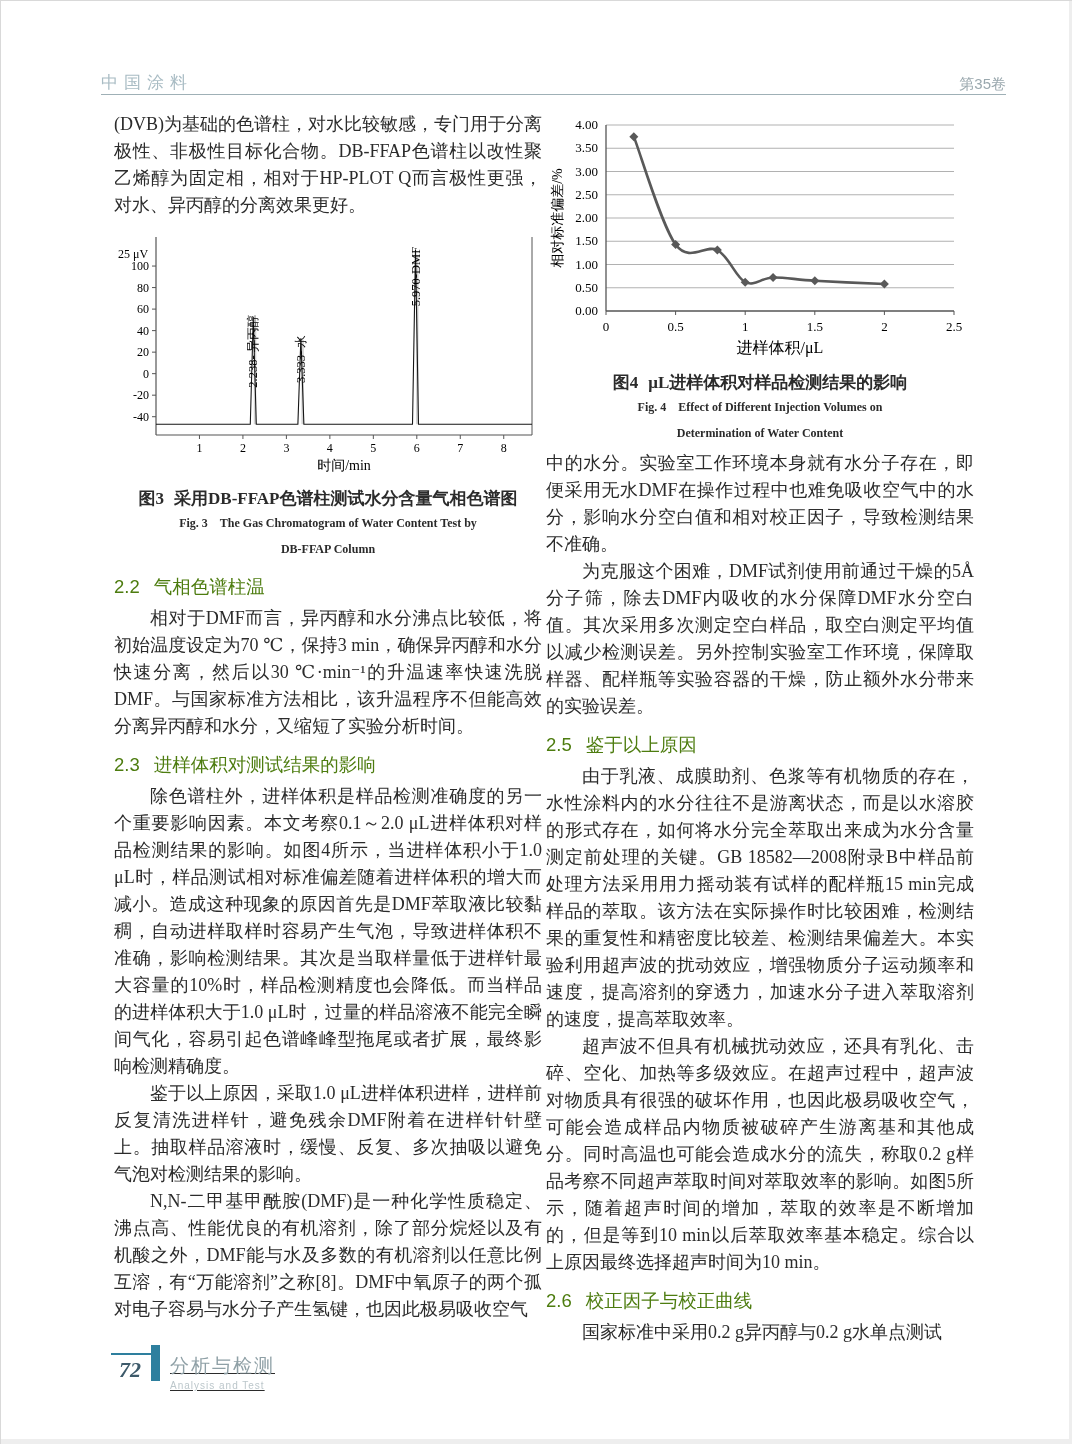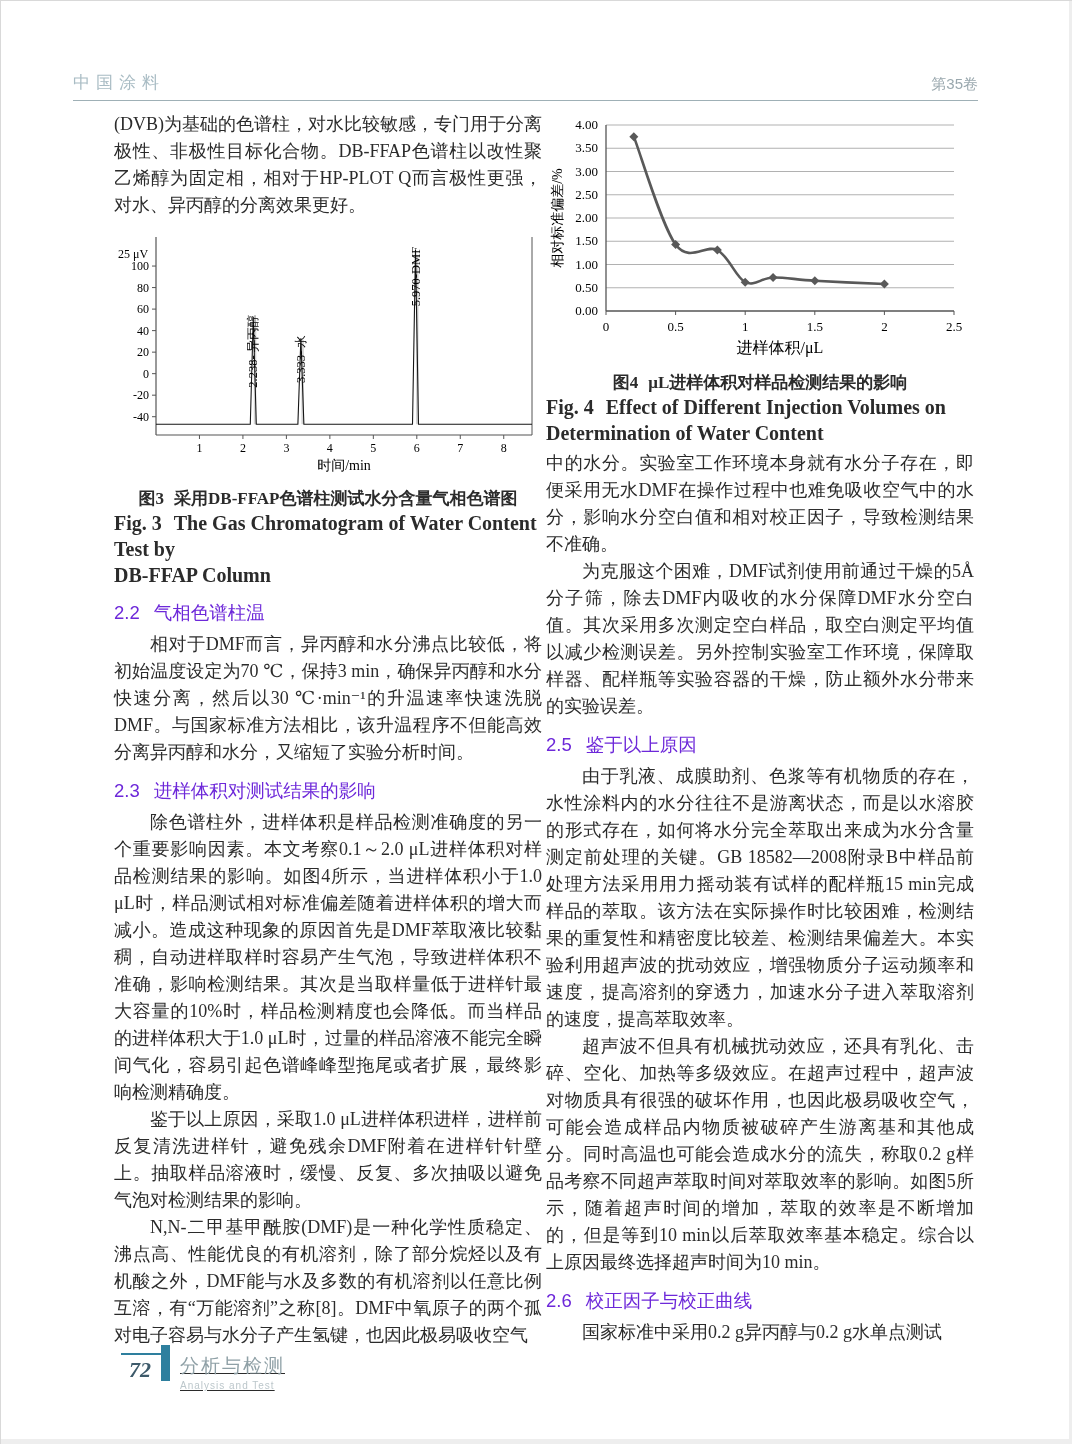--- a/index.html
+++ b/index.html
@@ -1,38 +1,38 @@
 <!DOCTYPE html>
 <html><head>
 <meta charset="utf-8">
 <style>
   html,body{margin:0;padding:0;background:#ffffff;}
   .page{position:relative;width:1072px;height:1444px;background:#fff;
         border:1px solid #d9d9d9;box-shadow:inset -4px -6px 0 #eeeeee;
         font-family:"Liberation Serif","DejaVu Serif",serif;color:#2b2b2b;overflow:hidden;}
-  .page-header{position:absolute;left:72px;top:70px;width:905px;display:flex;
+  .page-header{position:absolute;left:100px;top:70px;width:905px;display:flex;
         justify-content:space-between;align-items:flex-end;border-bottom:1.5px solid #9fb0b6;
-        padding-bottom:6px;font-family:"Liberation Sans","DejaVu Sans",sans-serif;}
+        font-family:"Liberation Sans","DejaVu Sans",sans-serif;}
   .journal-name{color:#a9bcc4;font-size:17px;letter-spacing:6px;}
   .volume-no{color:#9aa8ae;font-size:15px;}
   .col{position:absolute;top:110px;width:428px;}
   .col-left{left:113px;}
   .col-right{left:545px;}
   p.body{margin:0;font-size:18px;line-height:27px;text-align:justify;text-indent:2em;}
   p.body.nofirst{text-indent:0;}
   h3.sec{margin:12px 0 6px 0;font-family:"Liberation Sans","DejaVu Sans",sans-serif;
-        font-weight:normal;font-size:18.5px;color:#6d28d9;}
+        font-weight:normal;font-size:18.5px;color:#4d7c0f;}
   h3.sec .num{margin-right:14px;}
   figure{margin:8px 0 4px 0;}
   .cap-cn{text-align:center;font-weight:bold;font-size:17px;margin-top:8px;}
   .cap-cn .lbl{margin-right:10px;}
-  .cap-en{text-align:left;font-weight:bold;font-size:20px;line-height:26px;}
+  .cap-en{text-align:center;font-weight:bold;font-size:12px;line-height:26px;}
   .cap-en .lbl{margin-right:12px;}
   svg text{font-family:"Liberation Serif","DejaVu Serif",serif;}
-  .page-footer{position:absolute;left:120px;top:1352px;display:flex;align-items:flex-start;}
+  .page-footer{position:absolute;left:110px;top:1352px;display:flex;align-items:flex-start;}
   .pagenum-box{position:relative;border-top:2.5px solid #2e7f9e;padding:2px 10px 4px 8px;}
   .pagenum{font-style:italic;font-weight:bold;font-size:22px;color:#3d5a6a;}
   .footer-bar{width:9px;height:36px;background:#2e7f9e;margin-top:-8px;}
   .footer-titles{margin-left:10px;font-family:"Liberation Sans","DejaVu Sans",sans-serif;text-decoration:underline;}
   .footer-cn{font-size:19px;color:#8fa0a6;letter-spacing:2px;}
   .footer-en{font-size:10px;color:#bcc7cb;letter-spacing:1px;margin-top:1px;}
   .rc-gap{margin-top:36px;}
 </style>
 </head>
 <body>

